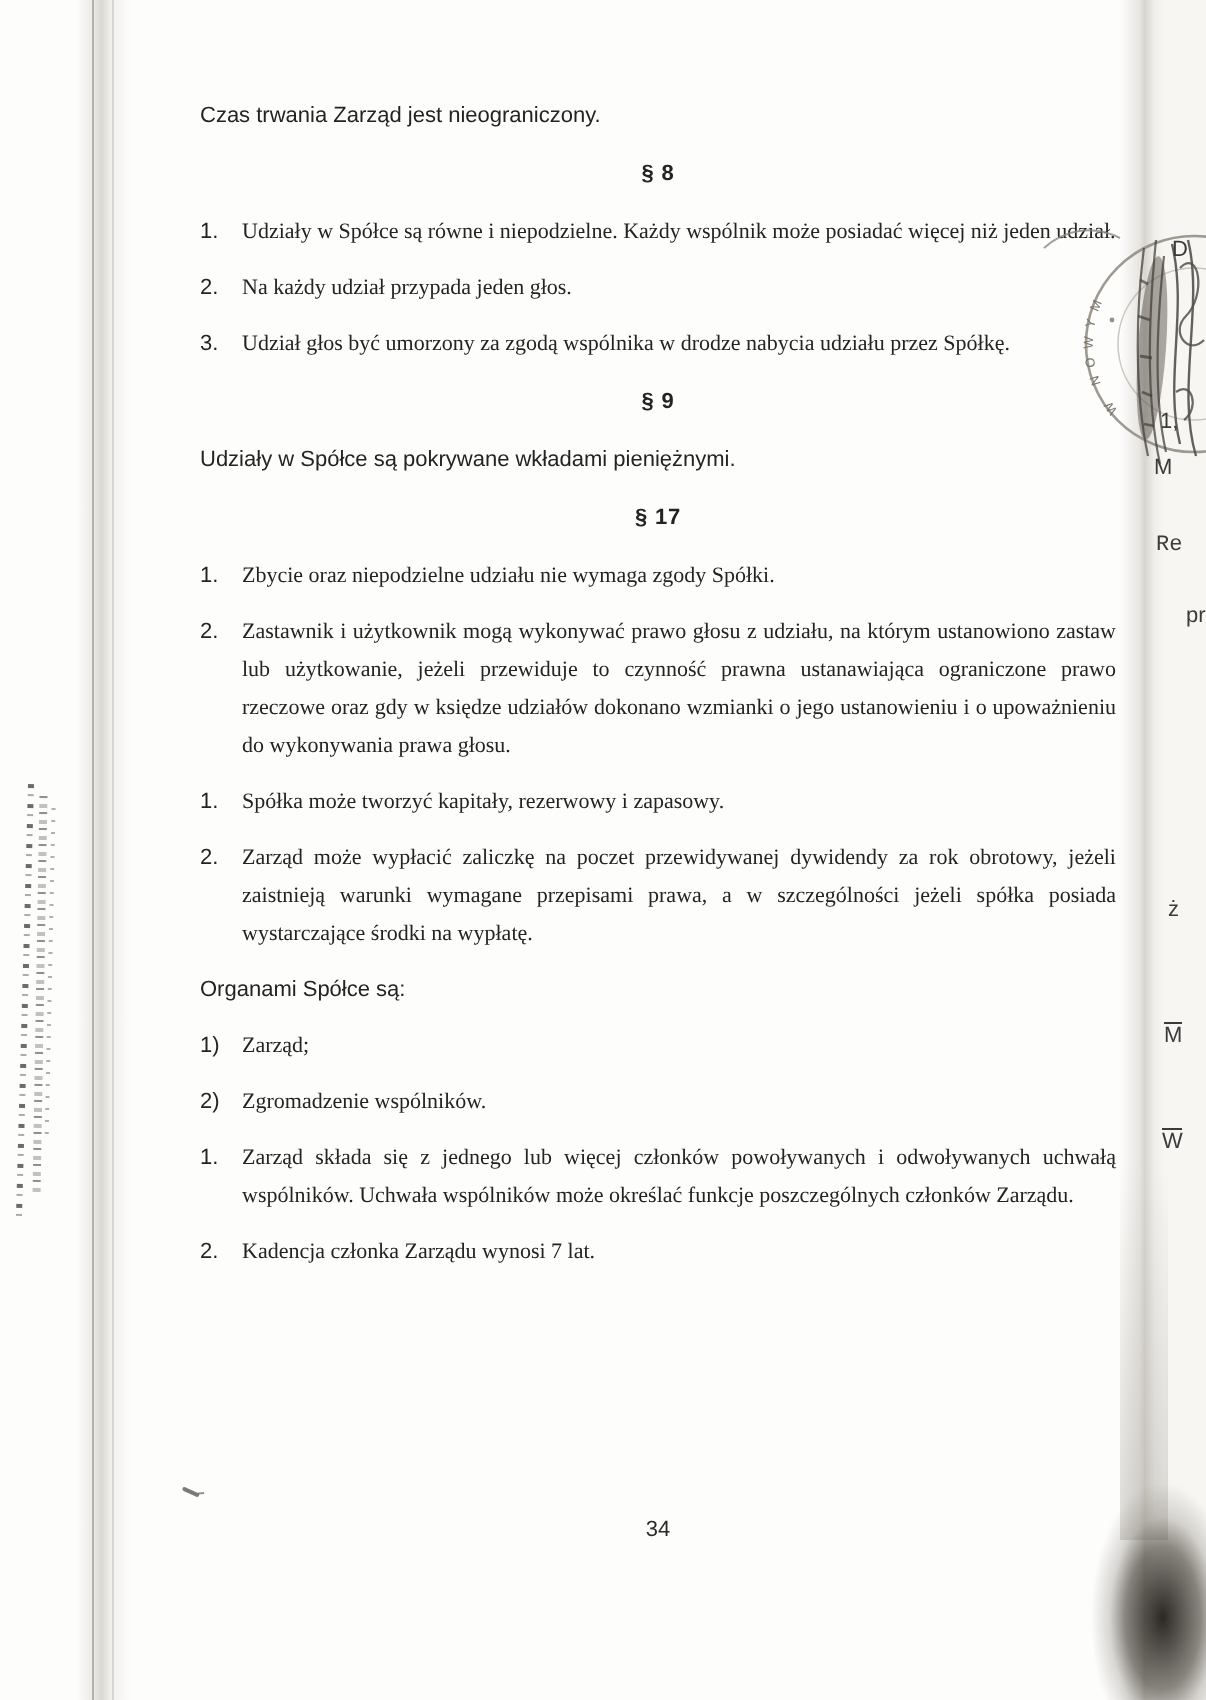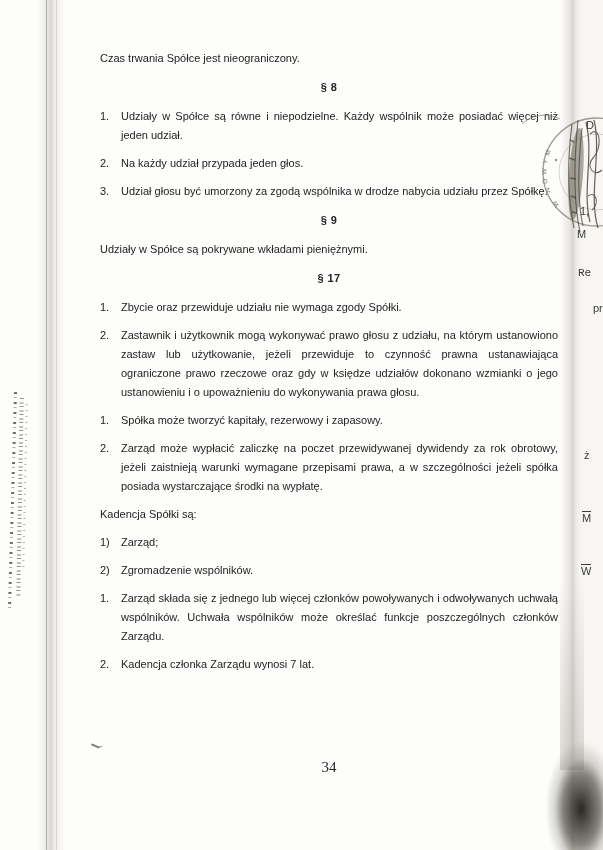--- a/index.html
+++ b/index.html
@@ -40,23 +40,23 @@
 
   
   .content{
     position:absolute;left:100px;top:40px;width:458px;
     font-size:11px;line-height:19px;color:#232323;
   }
   .para{margin:9px 0;}
   .heading{text-align:center;font-weight:bold;margin:10px 0;letter-spacing:.4px;}
   .item{display:flex;margin:9px 0;}
   .item .num{flex:0 0 21px;}
-  .item .txt{flex:1;text-align:justify;}
+  .item .txt{flex:1;text-align:justify;font-family:Liberation Serif, serif;}
   .pagenum{position:absolute;left:100px;top:759px;width:458px;text-align:center;
-    font-size:15px;color:#2a2a2a;font-family:Liberation Serif, serif;}
+    font-size:11px;color:#2a2a2a;}
 
   
   .frag{position:absolute;font-size:11px;color:#3b3b3b;line-height:11px;}
   .frag.over{border-top:1px solid #3b3b3b;padding-top:1px;}
 
   
   .stamp-svg{position:absolute;left:520px;top:100px;width:83px;height:150px;}
 
   
   .pencil-mark{position:absolute;left:91px;top:745px;width:9px;height:1.5px;
@@ -75,59 +75,59 @@
   <div class="noise noise1"></div>
   <div class="noise noise2"></div>
   <div class="noise noise3"></div>
   <div class="sliver"></div>
   <div class="fold-band"></div>
   <div class="curl-shade"></div>
   <div class="corner-shadow"></div>
 
   <div class="content">
 
-    <div class="para">Czas trwania Spółce jest nieograniczony.</div>
+    <div class="para">Czas trwania Zarząd jest nieograniczony.</div>
 
     <div class="heading">§ 8</div>
     <div class="item">
       <span class="num">1.</span>
       <span class="txt">Udziały w Spółce są równe i niepodzielne. Każdy wspólnik może posiadać więcej niż jeden udział.</span>
     </div>
     <div class="item">
       <span class="num">2.</span>
       <span class="txt">Na każdy udział przypada jeden głos.</span>
     </div>
     <div class="item">
       <span class="num">3.</span>
-      <span class="txt">Udział głosu być umorzony za zgodą wspólnika w drodze nabycia udziału przez Spółkę.</span>
+      <span class="txt">Udział głos być umorzony za zgodą wspólnika w drodze nabycia udziału przez Spółkę.</span>
     </div>
 
     <div class="heading">§ 9</div>
     <div class="para">Udziały w Spółce są pokrywane wkładami pieniężnymi.</div>
 
     <div class="heading">§ 17</div>
     <div class="item">
       <span class="num">1.</span>
-      <span class="txt">Zbycie oraz przewiduje udziału nie wymaga zgody Spółki.</span>
+      <span class="txt">Zbycie oraz niepodzielne udziału nie wymaga zgody Spółki.</span>
     </div>
     <div class="item">
       <span class="num">2.</span>
       <span class="txt">Zastawnik i użytkownik mogą wykonywać prawo głosu z udziału, na którym ustanowiono zastaw lub użytkowanie, jeżeli przewiduje to czynność prawna ustanawiająca ograniczone prawo rzeczowe oraz gdy w księdze udziałów dokonano wzmianki o jego ustanowieniu i o upoważnieniu do wykonywania prawa głosu.</span>
     </div>
 
     <div class="item">
       <span class="num">1.</span>
       <span class="txt">Spółka może tworzyć kapitały, rezerwowy i zapasowy.</span>
     </div>
     <div class="item">
       <span class="num">2.</span>
       <span class="txt">Zarząd może wypłacić zaliczkę na poczet przewidywanej dywidendy za rok obrotowy, jeżeli zaistnieją warunki wymagane przepisami prawa, a w szczególności jeżeli spółka posiada wystarczające środki na wypłatę.</span>
     </div>
 
-    <div class="para">Kadencja Spółki są:</div>
+    <div class="para">Organami Spółce są:</div>
     <div class="item">
       <span class="num">1)</span>
       <span class="txt">Zarząd;</span>
     </div>
     <div class="item">
       <span class="num">2)</span>
       <span class="txt">Zgromadzenie wspólników.</span>
     </div>
 
     <div class="item">

